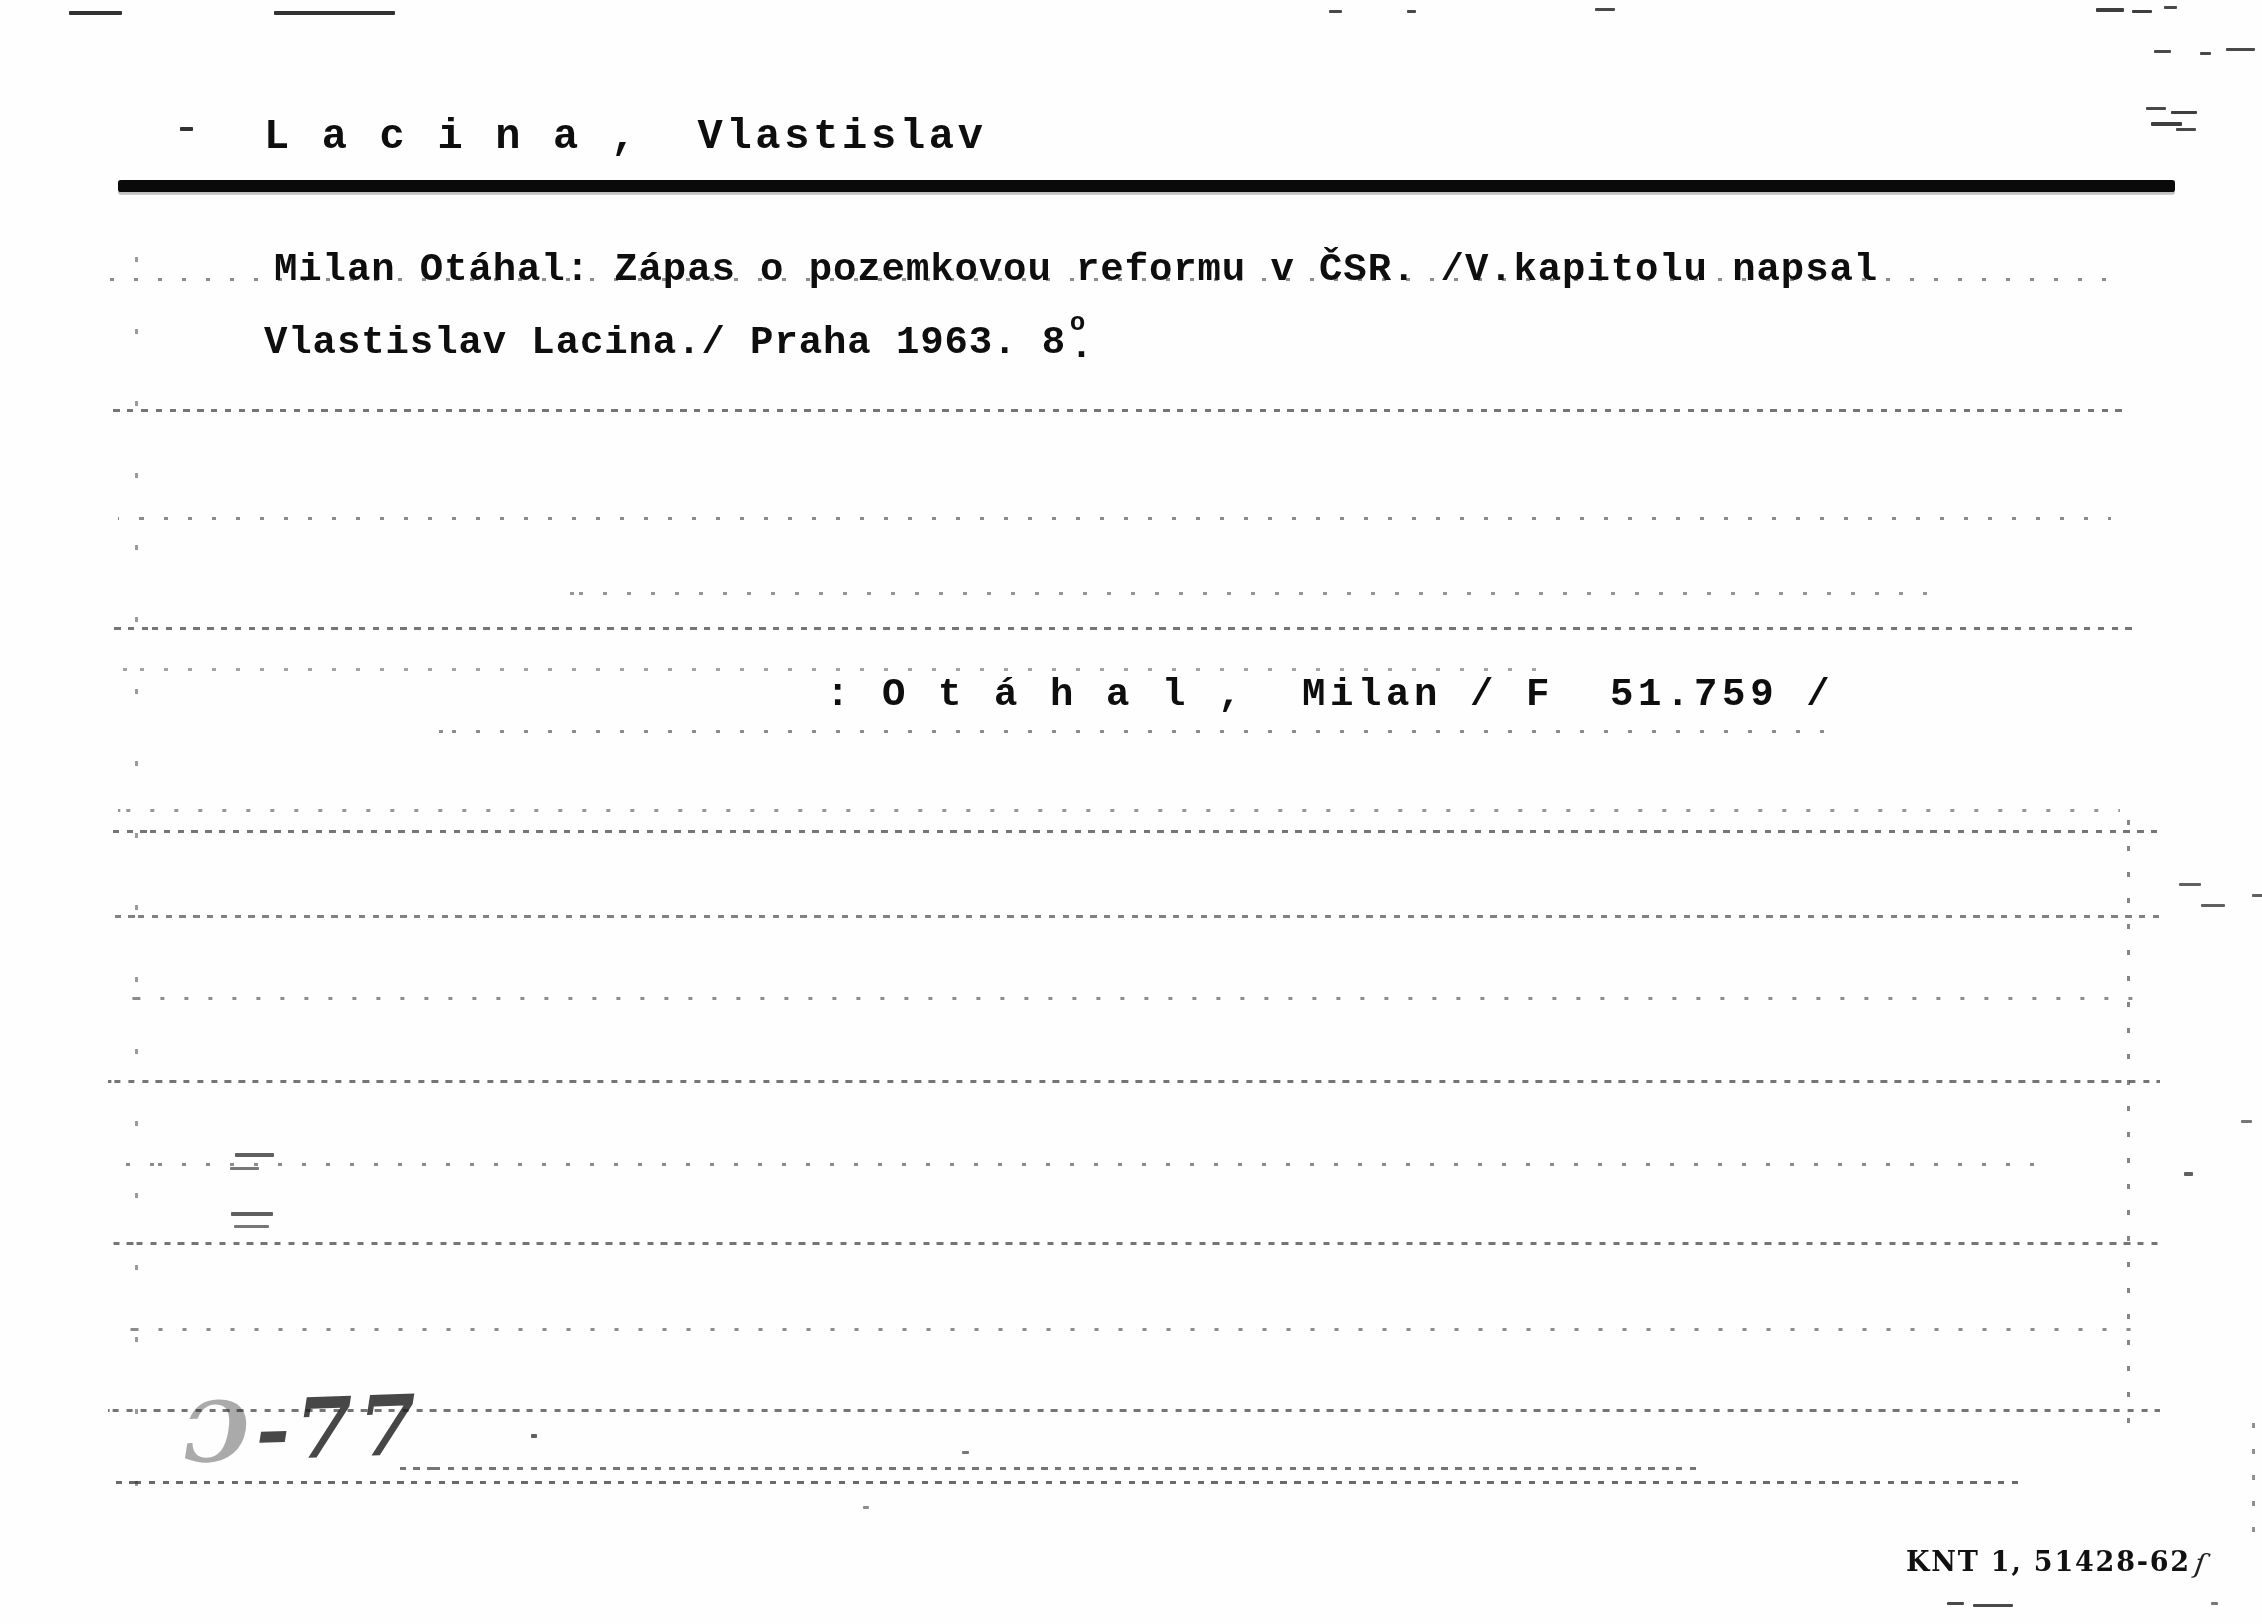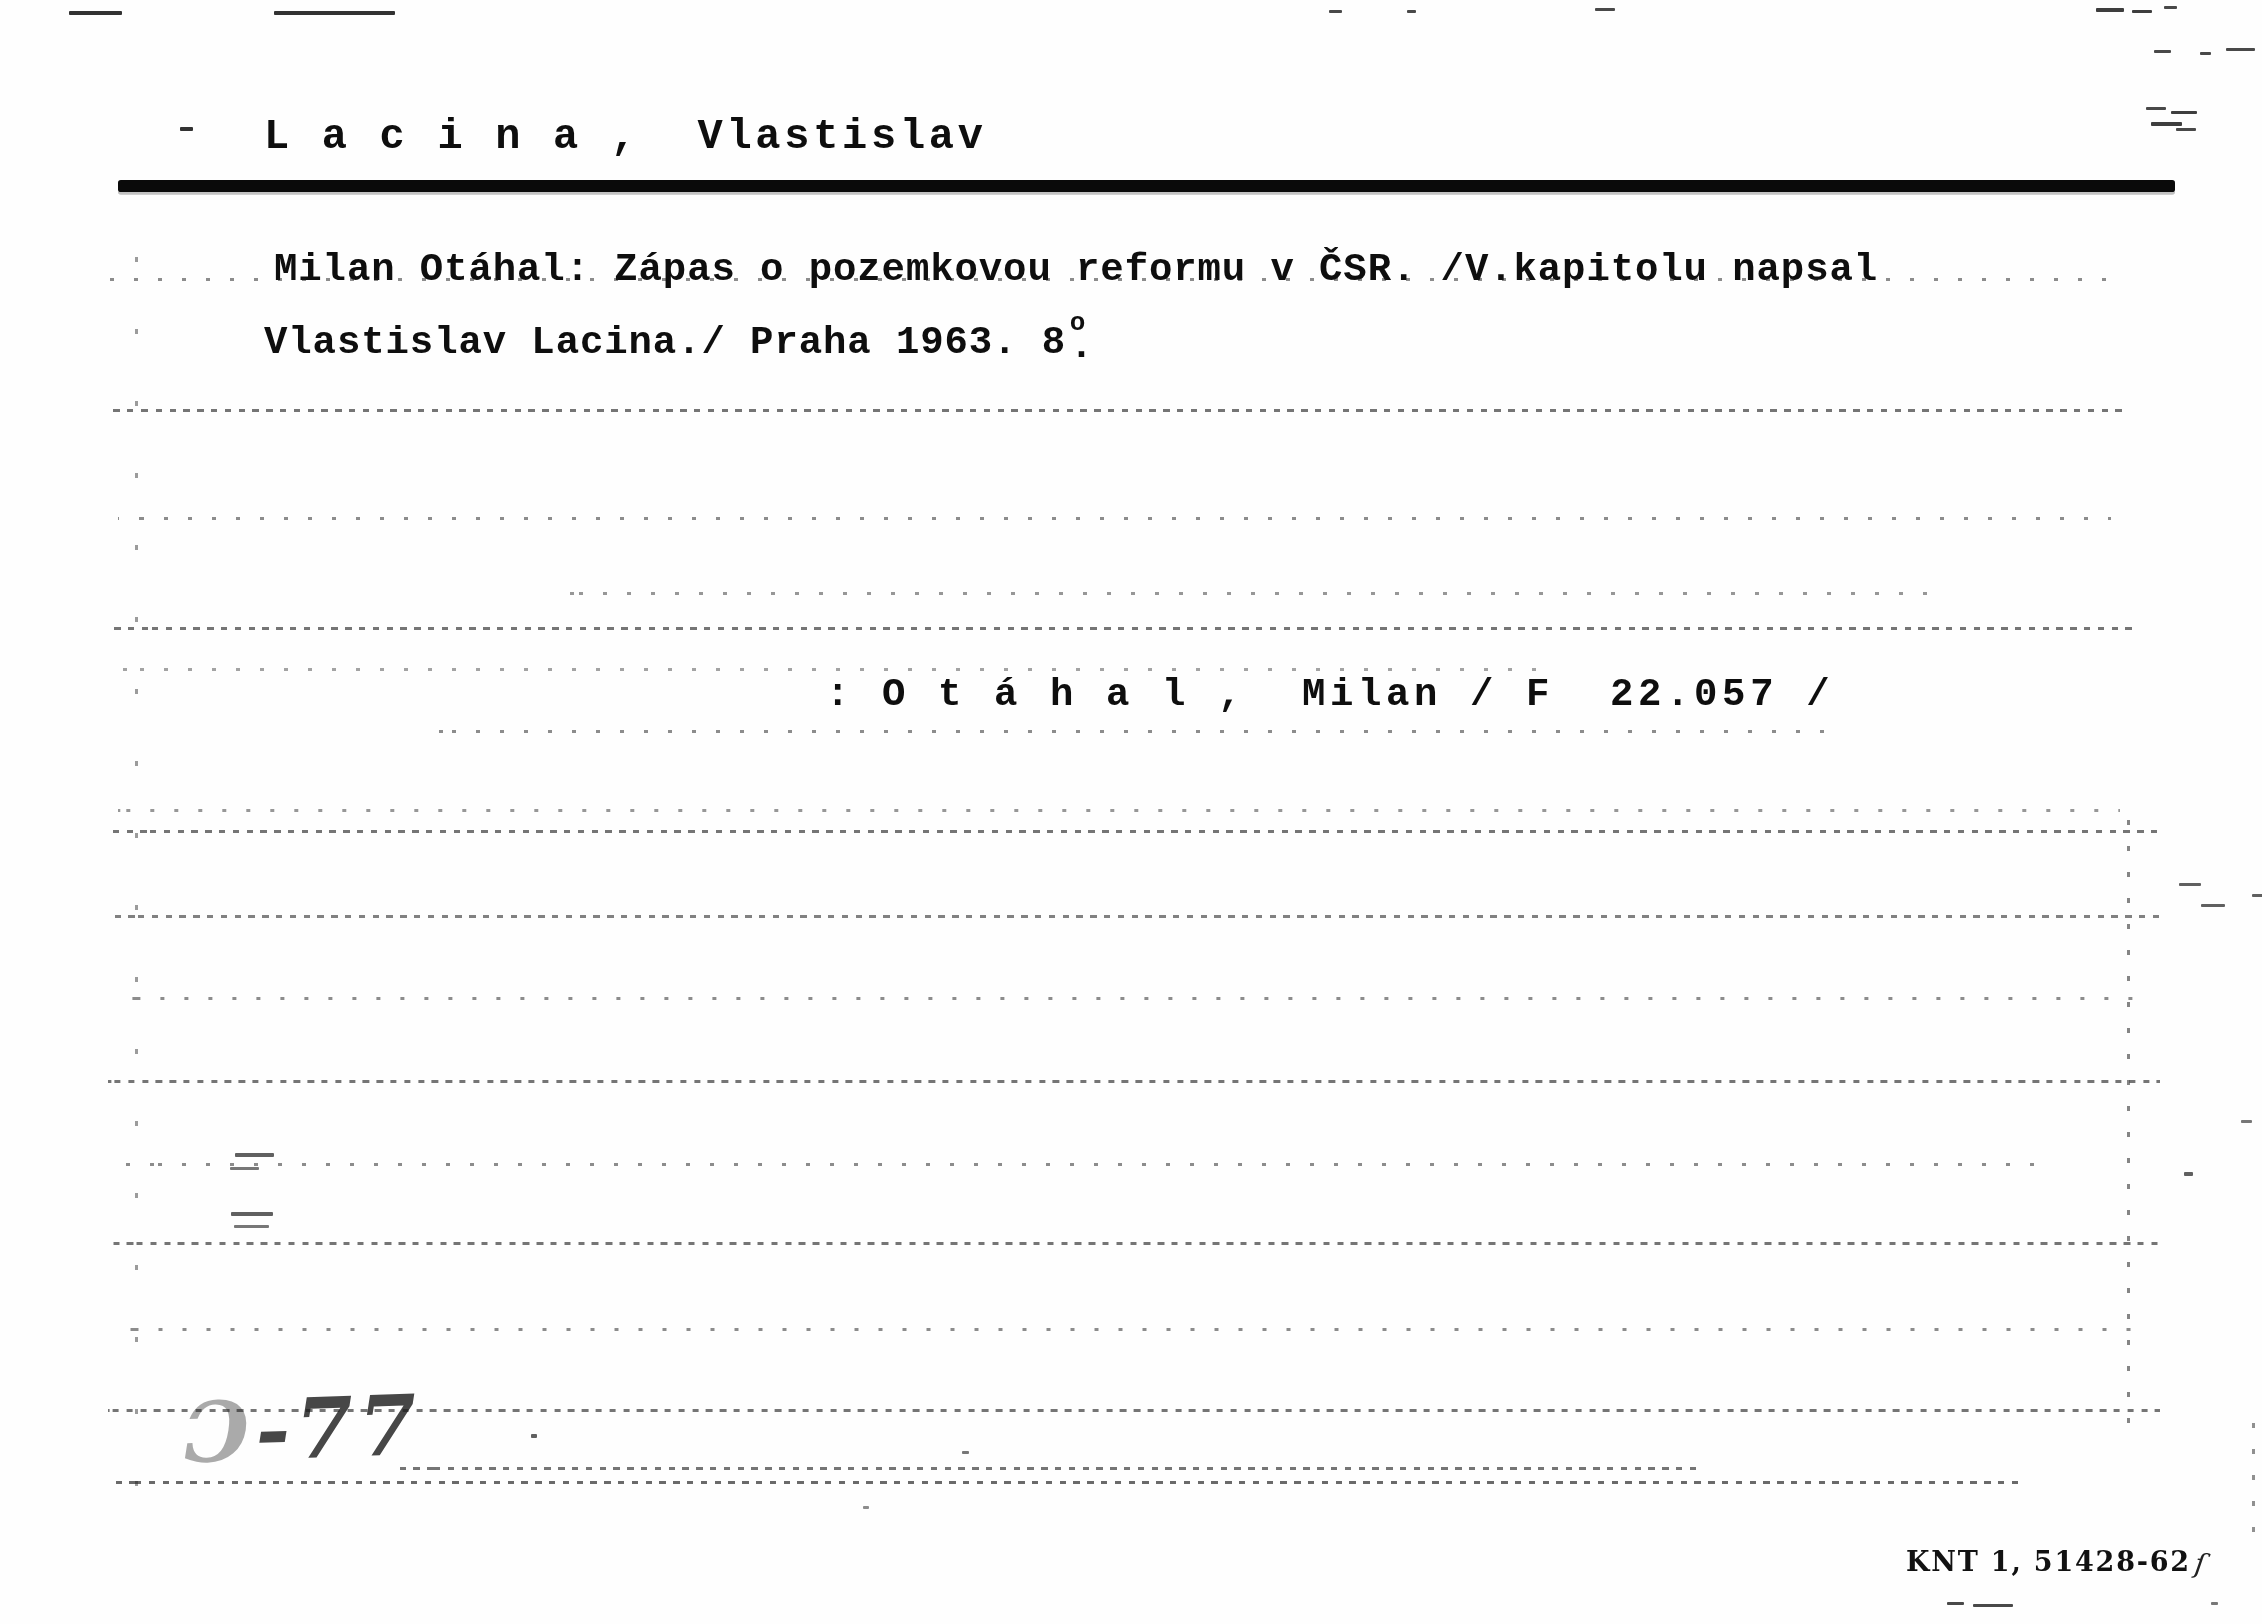--- a/index.html
+++ b/index.html
@@ -60,21 +60,21 @@
 <div>
 
   <div class="tw pre heading">L a c i n a ,  Vlastislav</div>
 
   <div class="rule"></div>
 
   <div class="tw pre body1">Milan Otáhal: Zápas o pozemkovou reformu v ČSR. /V.kapitolu napsal</div>
 
   <div class="tw pre body2"><span>Vlastislav Lacina./ Praha 1963. 8</span><span class="octavo"><span class="o-sup">o</span><span class="o-dot">.</span></span></div>
 
-  <div class="tw pre crossref">: O t á h a l ,  Milan / F  22.057 /</div>
+  <div class="tw pre crossref">: O t á h a l ,  Milan / F  51.759 /</div>
 
   <div class="handwriting"><span class="hw-prefix">Ɔ</span><span class="hw-digits">-77</span></div>
 
   <div class="imprint">KNT 1, 51428-62</div>
 
   <div class="stray">ſ</div>
 
   <div id="noise">
       <div class="rl s" style="top: 278px; left: 110px; width: 2002px; opacity: 0.5; background-position: 0px 0px;"></div>
       <div class="rl d" style="top: 409px; left: 108px; width: 2016px; opacity: 0.6; background-position: 34px 0px;"></div>

